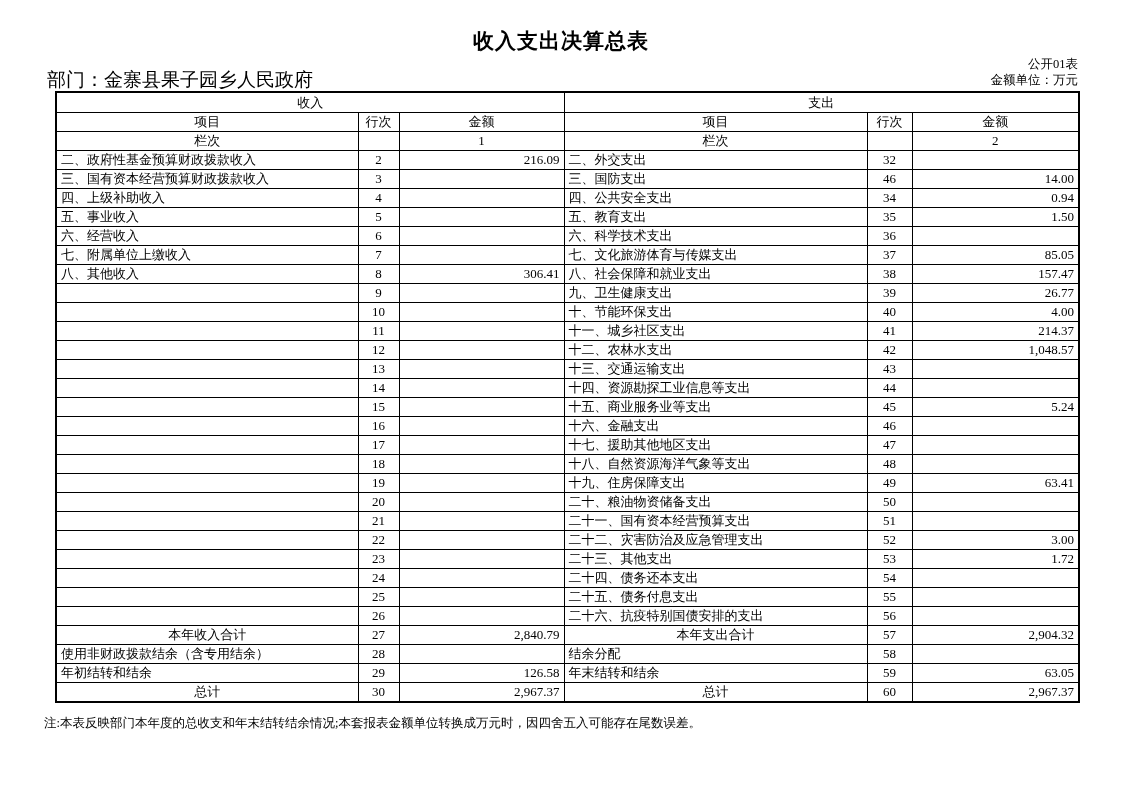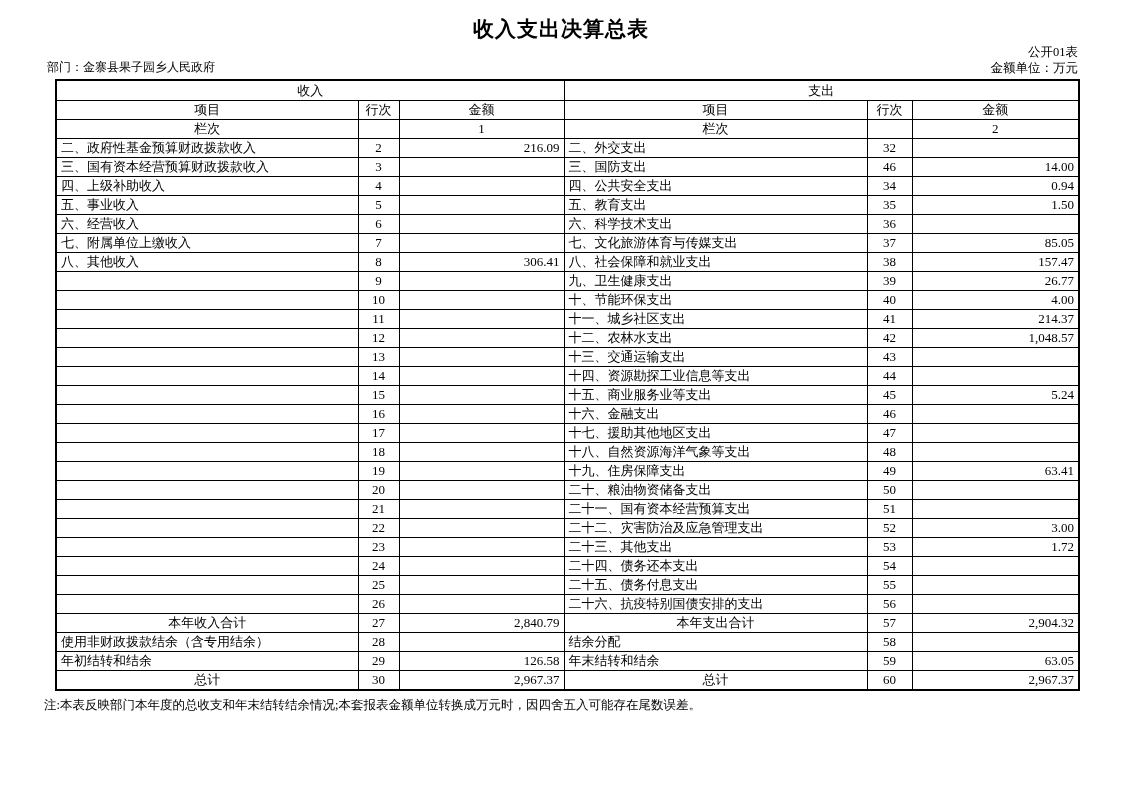--- a/index.html
+++ b/index.html
@@ -5,35 +5,35 @@
   html, body {
     margin: 0; padding: 0;
     width: 1122px; height: 793px;
     background: #ffffff;
     color: #000000;
     font-family: "Liberation Serif", "DejaVu Serif", serif;
   }
   .page { position: relative; width: 1122px; height: 793px; overflow: hidden; }
 
   .title {
-    padding-top: 16px;
+    padding-top: 28px;
     text-align: center;
     font-size: 21px;
     font-weight: bold;
     letter-spacing: 1px;
     line-height: 26px;
   }
 
   .meta-row {
     display: flex;
     justify-content: space-between;
     align-items: flex-end;
     margin: 2px 44px 3px 47px;
   }
-  .dept { font-size: 12px; line-height: 17px; }
+  .dept { font-size: 19px; line-height: 17px; }
   .meta-right { text-align: right; font-size: 12.5px; line-height: 16px; }
 
   table.acct {
     border-collapse: collapse;
     table-layout: fixed;
     margin-left: 55px;
     width: 1023px;
     border: 2px solid #000;
   }
   table.acct th, table.acct td {
@@ -47,21 +47,21 @@
     white-space: nowrap;
   }
   table.acct thead th { text-align: center; }
   table.acct tr.sec-row th { height: 19px; }
   td.item   { text-align: left; }
   td.line   { text-align: center; padding: 0 1px; }
   td.amount { text-align: right; }
   td.emph   { font-weight: bold; text-align: center; }
 
   .footnote {
-    margin: 6px 0 0 44px;
+    margin: 12px 0 0 44px;
     font-size: 12.5px;
     line-height: 16px;
   }
 </style>
 </head>
 <body>
 
 <div class="page">
 
   <div class="title">收入支出决算总表</div>

